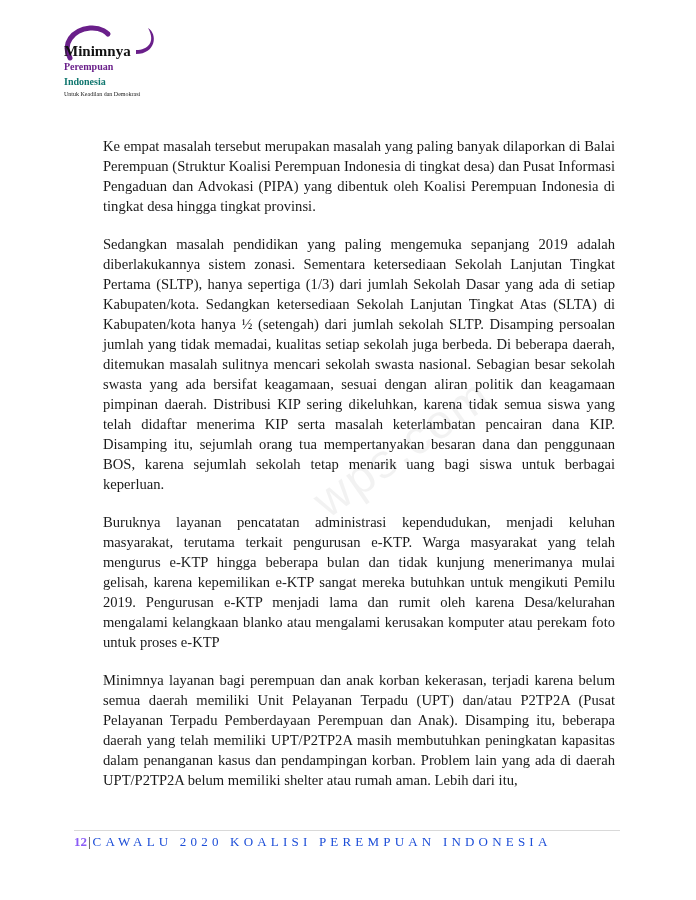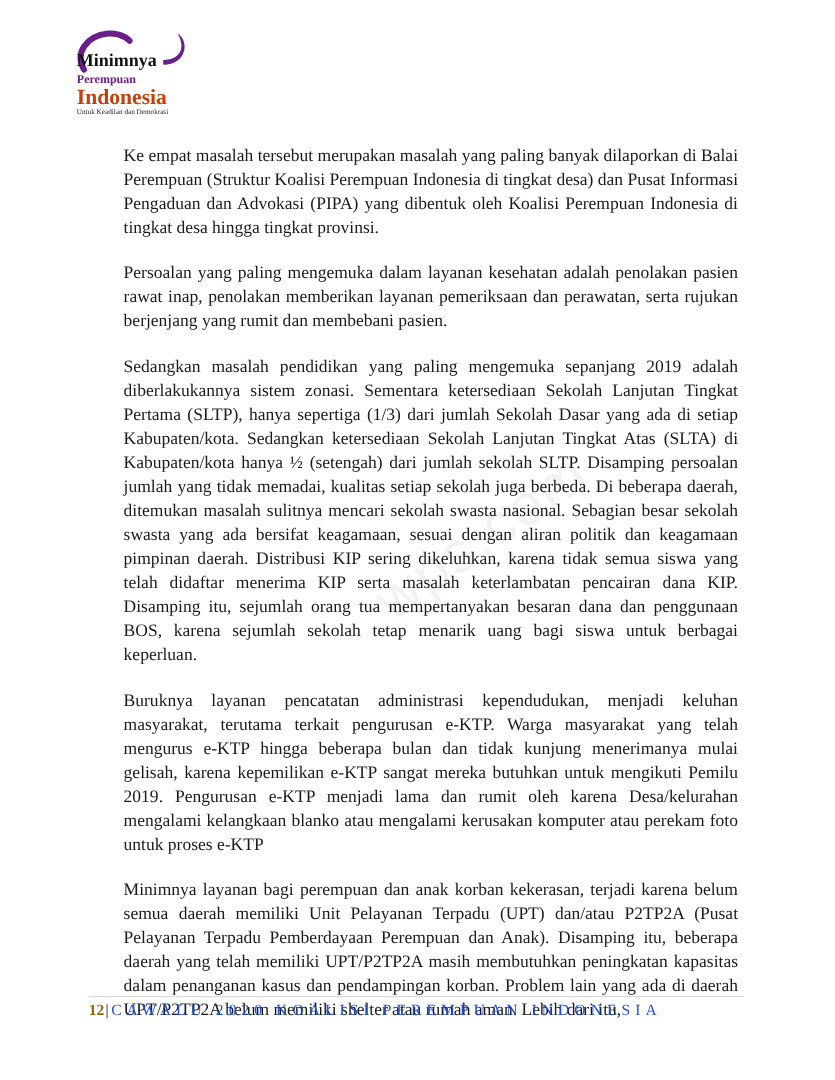--- a/index.html
+++ b/index.html
@@ -30,42 +30,42 @@
     .logo-text {
       position: absolute;
       left: 8px;
       top: 20px;
       font-family: "Liberation Serif", serif;
       font-weight: bold;
       line-height: 15px;
     }
     .logo-line1 { font-size: 15px; color: #111; }
     .logo-line2 { font-size: 10px; color: #6a1f8a; }
-    .logo-line3 { font-size: 18px; color: #c2410c; }
+    .logo-line3 { font-size: 10px; color: #0f766e; }
     .logo-tagline {
       font-size: 6px;
       font-weight: normal;
       color: #222;
       line-height: 8px;
       margin-top: 1px;
       white-space: nowrap;
     }
     .content {
       position: absolute;
       left: 103px;
       top: 120px;
       width: 512px;
       font-family: "Liberation Serif", serif;
       font-size: 14.6px;
       line-height: 20px;
       text-align: justify;
       color: #1a1a1a;
     }
     .content p {
-      margin: 0 0 18px 0;
+      margin: 16px 0 18px 0;
     }
     .watermark {
       position: absolute;
       left: 300px;
       top: 420px;
       font-family: "Liberation Sans", sans-serif;
       font-size: 48px;
       color: rgba(0,0,0,0.05);
       transform: rotate(-35deg);
       pointer-events: none;
@@ -83,21 +83,21 @@
       position: absolute;
       left: 74px;
       top: 834px;
       font-family: "Liberation Serif", serif;
       font-size: 13px;
       line-height: 16px;
       white-space: nowrap;
     }
     .page-num {
       font-weight: bold;
-      color: #a16207;
+      color: #8b5cf6;
     }
     .footer-sep {
       color: #111;
       margin: 0 2px 0 1px;
     }
     .footer-title {
       color: #1d4ed8;
       letter-spacing: 4.2px;
     }
   </style>
@@ -112,21 +112,20 @@
   <div class="logo-text">
     <div class="logo-line1">Minimnya</div>
     <div class="logo-line2">Perempuan</div>
     <div class="logo-line3">Indonesia</div>
     <div class="logo-tagline">Untuk Keadilan dan Demokrasi</div>
   </div>
 </div>
 
 <div class="content">
   <p>Ke empat masalah tersebut merupakan masalah yang paling banyak dilaporkan di Balai Perempuan (Struktur Koalisi Perempuan Indonesia di tingkat desa) dan Pusat Informasi Pengaduan dan Advokasi (PIPA) yang dibentuk oleh Koalisi Perempuan Indonesia di tingkat desa hingga tingkat provinsi.</p>
-  <p>Persoalan yang paling mengemuka dalam layanan kesehatan adalah penolakan pasien rawat inap, penolakan memberikan layanan pemeriksaan dan perawatan, serta rujukan berjenjang yang rumit dan membebani pasien.</p>
   <p>Sedangkan masalah pendidikan yang paling mengemuka sepanjang 2019 adalah diberlakukannya sistem zonasi. Sementara ketersediaan Sekolah Lanjutan Tingkat Pertama (SLTP), hanya sepertiga (1/3) dari jumlah Sekolah Dasar yang ada di setiap Kabupaten/kota. Sedangkan ketersediaan Sekolah Lanjutan Tingkat Atas (SLTA) di Kabupaten/kota hanya ½ (setengah) dari jumlah sekolah SLTP. Disamping persoalan jumlah yang tidak memadai, kualitas setiap sekolah juga berbeda. Di beberapa daerah, ditemukan masalah sulitnya mencari sekolah swasta nasional. Sebagian besar sekolah swasta yang ada bersifat keagamaan, sesuai dengan aliran politik dan keagamaan pimpinan daerah. Distribusi KIP sering dikeluhkan, karena tidak semua siswa yang telah didaftar menerima KIP serta masalah keterlambatan pencairan dana KIP. Disamping itu, sejumlah orang tua mempertanyakan besaran dana dan penggunaan BOS, karena sejumlah sekolah tetap menarik uang bagi siswa untuk berbagai keperluan.</p>
   <p>Buruknya layanan pencatatan administrasi kependudukan, menjadi keluhan masyarakat, terutama terkait pengurusan e-KTP. Warga masyarakat yang telah mengurus e-KTP hingga beberapa bulan dan tidak kunjung menerimanya mulai gelisah, karena kepemilikan e-KTP sangat mereka butuhkan untuk mengikuti Pemilu 2019. Pengurusan e-KTP menjadi lama dan rumit oleh karena Desa/kelurahan mengalami kelangkaan blanko atau mengalami kerusakan komputer atau perekam foto untuk proses e-KTP</p>
   <p>Minimnya layanan bagi perempuan dan anak korban kekerasan, terjadi karena belum semua daerah memiliki Unit Pelayanan Terpadu (UPT) dan/atau P2TP2A (Pusat Pelayanan Terpadu Pemberdayaan Perempuan dan Anak). Disamping itu, beberapa daerah yang telah memiliki UPT/P2TP2A masih membutuhkan peningkatan kapasitas dalam penanganan kasus dan pendampingan korban. Problem lain yang ada di daerah UPT/P2TP2A belum memiliki shelter atau rumah aman. Lebih dari itu,</p>
 </div>
 
 <div class="watermark">wps.com</div>
 
 <div class="footer-rule"></div>
 <div class="footer">
   <span class="page-num">12</span><span class="footer-sep">|</span><span class="footer-title">CAWALU 2020 KOALISI PEREMPUAN INDONESIA</span>

